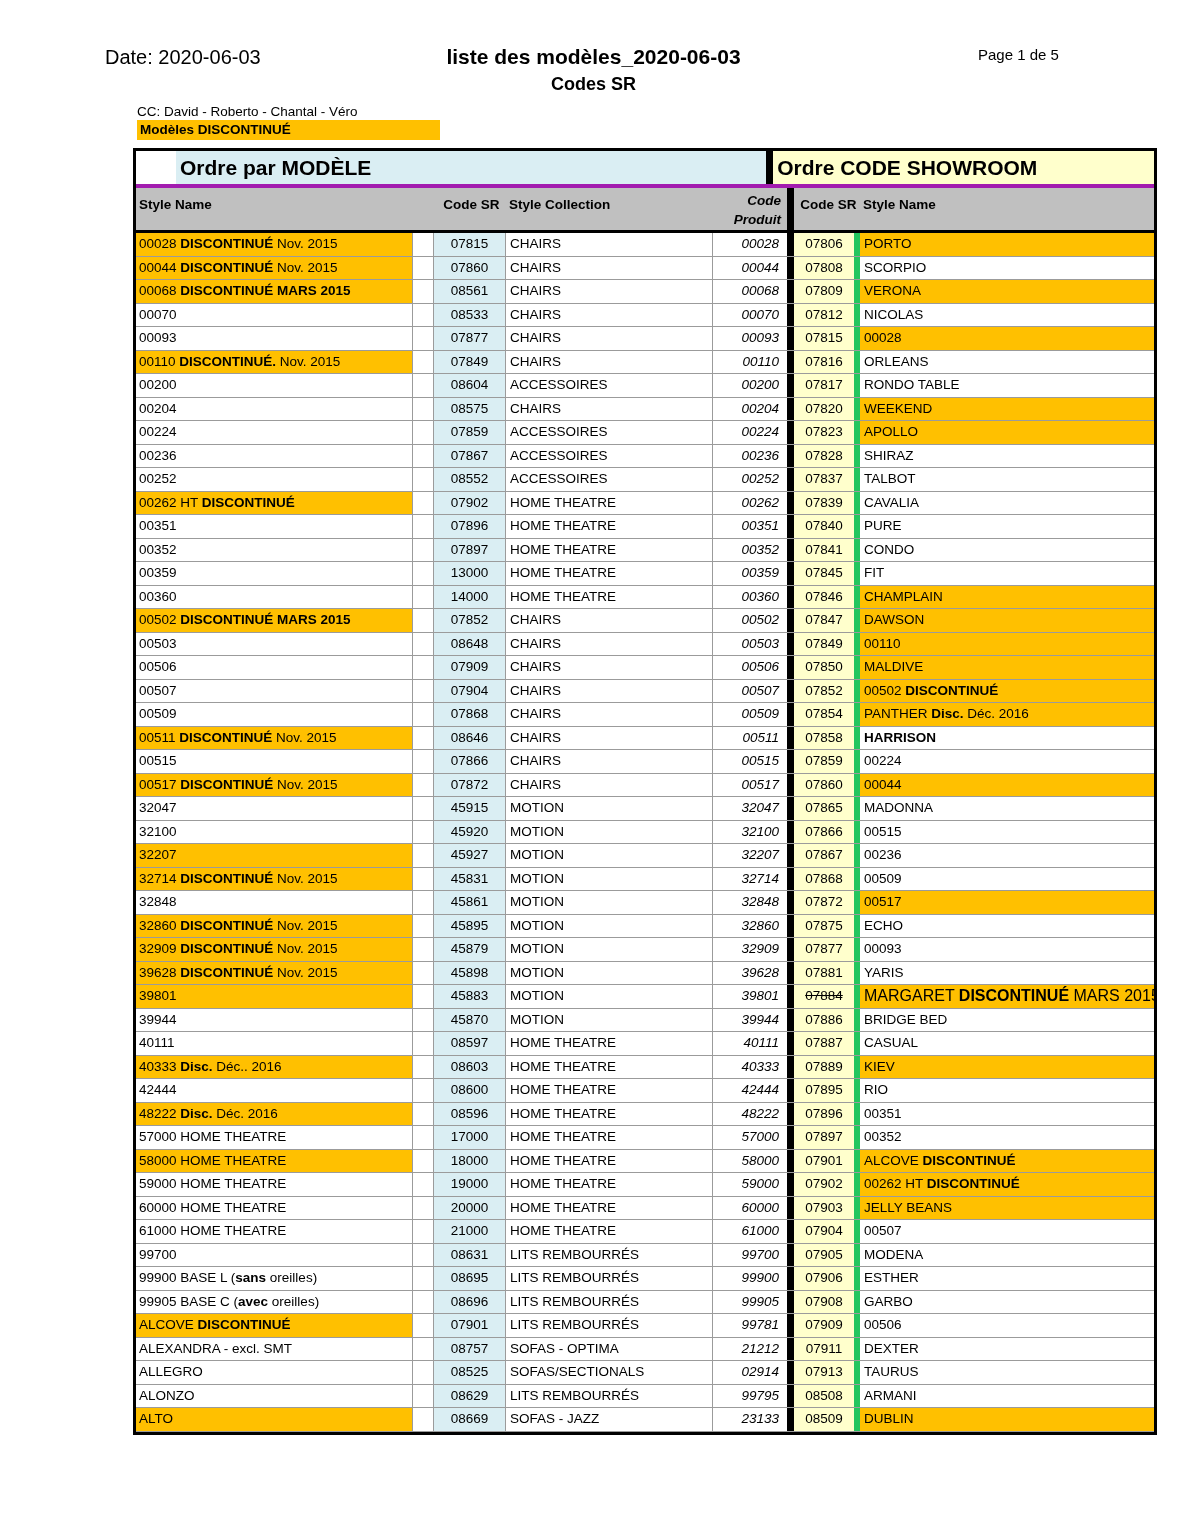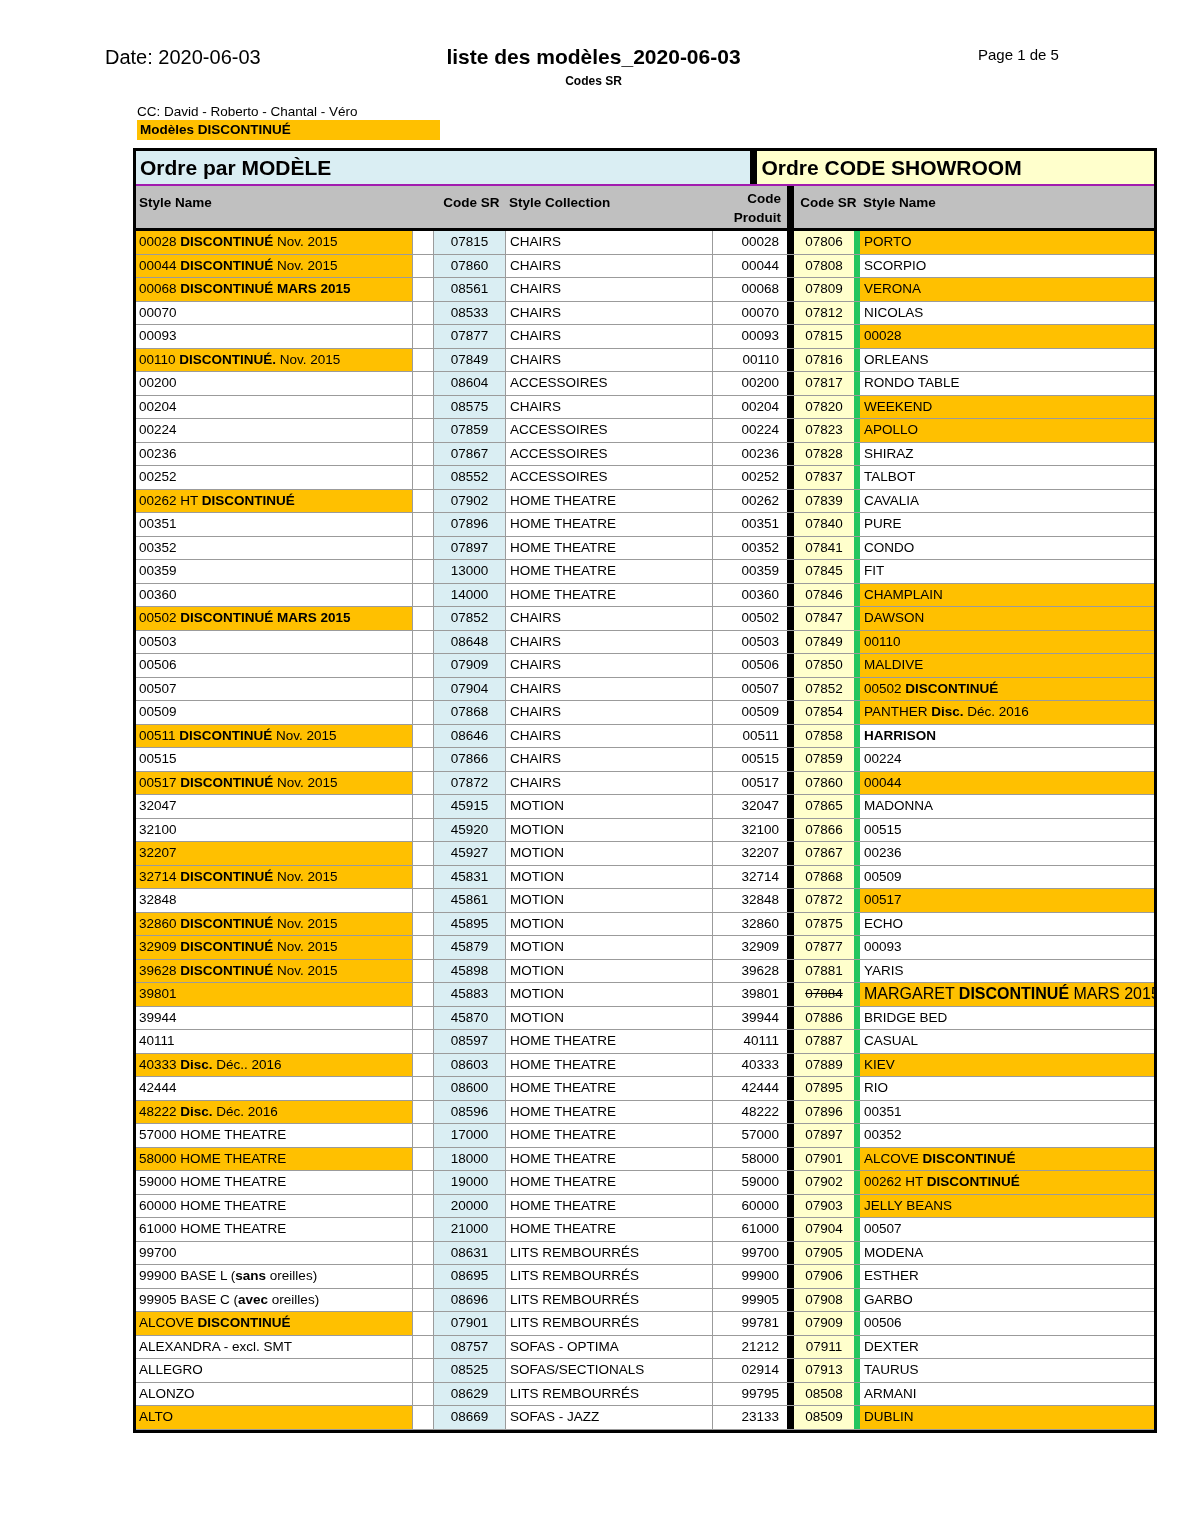--- a/index.html
+++ b/index.html
@@ -5,47 +5,47 @@
   html,body{margin:0;padding:0;}
   body{
     width:1187px;height:1536px;background:#ffffff;position:relative;
     font-family:"Liberation Sans", sans-serif;color:#000;
   }
   .abs{position:absolute;}
   
   .date-line{left:105px;top:46px;font-size:20px;}
   .page-line{left:978px;top:46px;font-size:15px;}
   .doc-title{left:0;right:0;top:45px;text-align:center;font-size:21px;font-weight:bold;}
-  .doc-subtitle{left:0;right:0;top:74px;text-align:center;font-size:12px;font-weight:bold;}
+  .doc-subtitle{left:0;right:0;top:74px;text-align:center;font-size:18px;font-weight:bold;}
   .cc-line{left:137px;top:104px;font-size:13.5px;}
   .banner{
     left:137px;top:120px;width:303px;height:20px;line-height:20px;
     background:var(--orange);font-size:13.5px;font-weight:bold;padding-left:3px;
     box-sizing:border-box;
   }
   
   .sheet{
     left:133px;top:148px;border:3px solid #000;width:1018px;background:#fff;
   }
-  .band{display:flex;border-bottom:2px solid #a21caf;height:33px;}
+  .band{display:flex;border-bottom:4px solid #a21caf;height:33px;padding-left:40px;}
   .band .sec{font-size:21px;font-weight:bold;line-height:33px;padding-left:4px;box-sizing:border-box;white-space:nowrap;overflow:hidden;}
   .sec-left{width:651px;background:var(--ltblue);}
   .sec-right{width:420px;background:var(--ltyellow);}
   .vdiv{width:7px;background:#000;flex:none;}
   .hdr{display:flex;background:var(--gray);height:42px;border-bottom:3px solid #000;align-items:flex-end;font-weight:bold;font-size:13.5px;}
   .hdr .c{background:transparent;border-right:none;}
   .hdr .vdiv{height:42px;align-self:stretch;}
   .rows{}
   .row{display:flex;height:22.5px;border-bottom:1px solid #9b9b9b;background:#fff;font-size:13.5px;}
   .c{box-sizing:border-box;line-height:22.5px;white-space:nowrap;overflow:hidden;flex:none;}
   .name-l{width:277px;border-right:1px solid #9b9b9b;padding-left:3px;}
   .spacer{width:21px;border-right:1px solid #9b9b9b;}
   .sr-l{width:72px;border-right:1px solid #9b9b9b;text-align:center;background:var(--ltblue);}
   .coll{width:207px;border-right:1px solid #9b9b9b;padding-left:4px;}
-  .prod{width:74px;text-align:right;padding-right:8px;}
+  .prod{width:74px;text-align:right;padding-right:8px;font-style:italic;}
   .sr-r{width:66px;border-right:6px solid #22c55e;text-align:center;background:var(--ltyellow);}
   .name-r{width:294px;padding-left:4px;}
   .row .hl{background:var(--orange);}
   .strike{text-decoration:line-through;}
   .small{font-size:16px;}
   
   .h-prod{line-height:19px;text-align:right;padding-right:6px;padding-bottom:1px;}
   .h-pad{padding-left:3px;padding-bottom:14px;}
   b{font-weight:bold;}
 </style>

